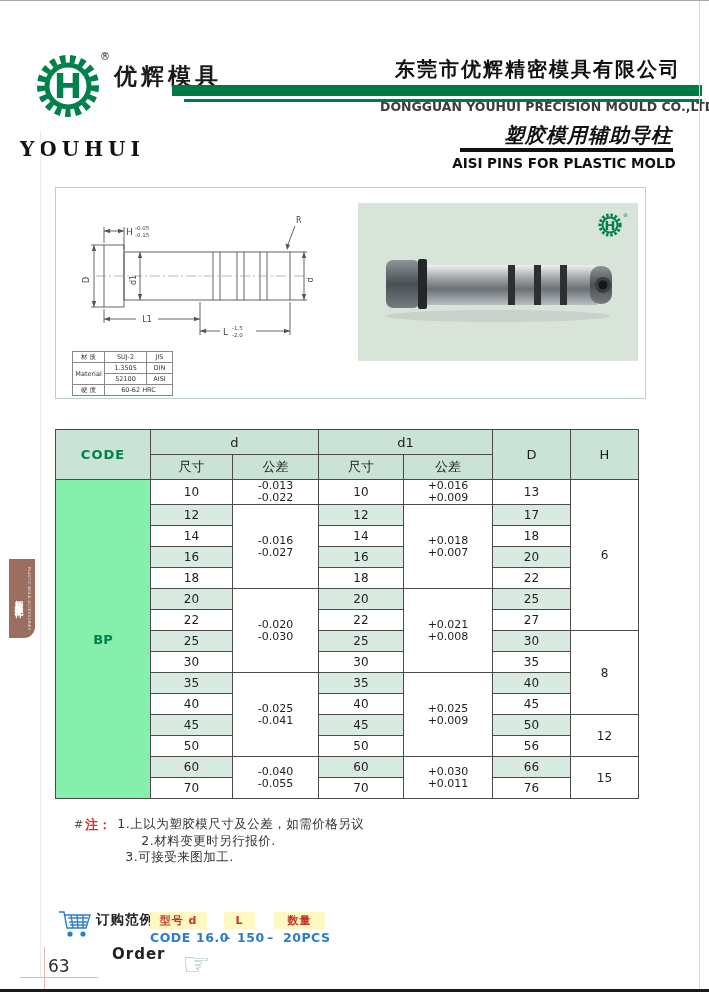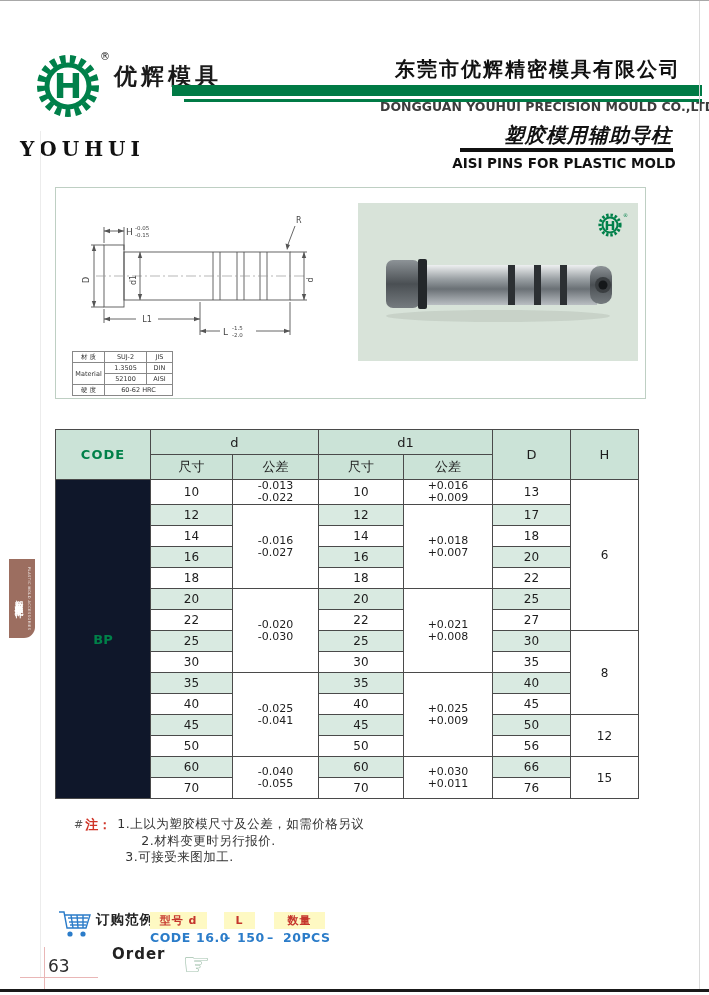--- a/index.html
+++ b/index.html
@@ -38,21 +38,21 @@
   
   #mat { left:72px; top:350px; border-collapse:collapse; font-size:6.5px; color:#333; }
   #mat td { border:1px solid #888; text-align:center; padding:0 2px; height:10px; line-height:10px; white-space:nowrap; }
 
   
   #spec { left:55px; top:428px; border-collapse:collapse; table-layout:fixed; font-size:12px; color:#1d1d1d; }
   #spec th, #spec td { border:1px solid #4a4a4a; text-align:center; vertical-align:middle; padding:0; }
   #spec th { background:#cbe3d7; font-weight:normal; height:25px; font-size:13px; }
   #spec td { height:21px;margin-top:10px; }
   #spec .code-h { color:#008149; font-weight:bold; letter-spacing:1px; }
-  #spec .code-v { color:#008149; font-weight:bold; font-size:13px; background:#0f172a; }
+  #spec .code-v { color:#008149; font-weight:bold; font-size:13px; background:#86efac; }
   #spec .g { background:#d9eae1; }
   #spec .tol { font-size:11px; line-height:12px; background:#fff; }
 
   
   #notes { left:74px; top:815px; display:flex; font-size:12.5px; color:#333; }
   #notes .mark { color:#555; font-size:11px; margin-right:2px; margin-top:2px; }
   #notes .lbl { color:#cf3427; font-weight:bold; font-size:13px; margin-right:6px; }
   #notes li { list-style:none; line-height:16.5px; letter-spacing:.5px; }
 
   

